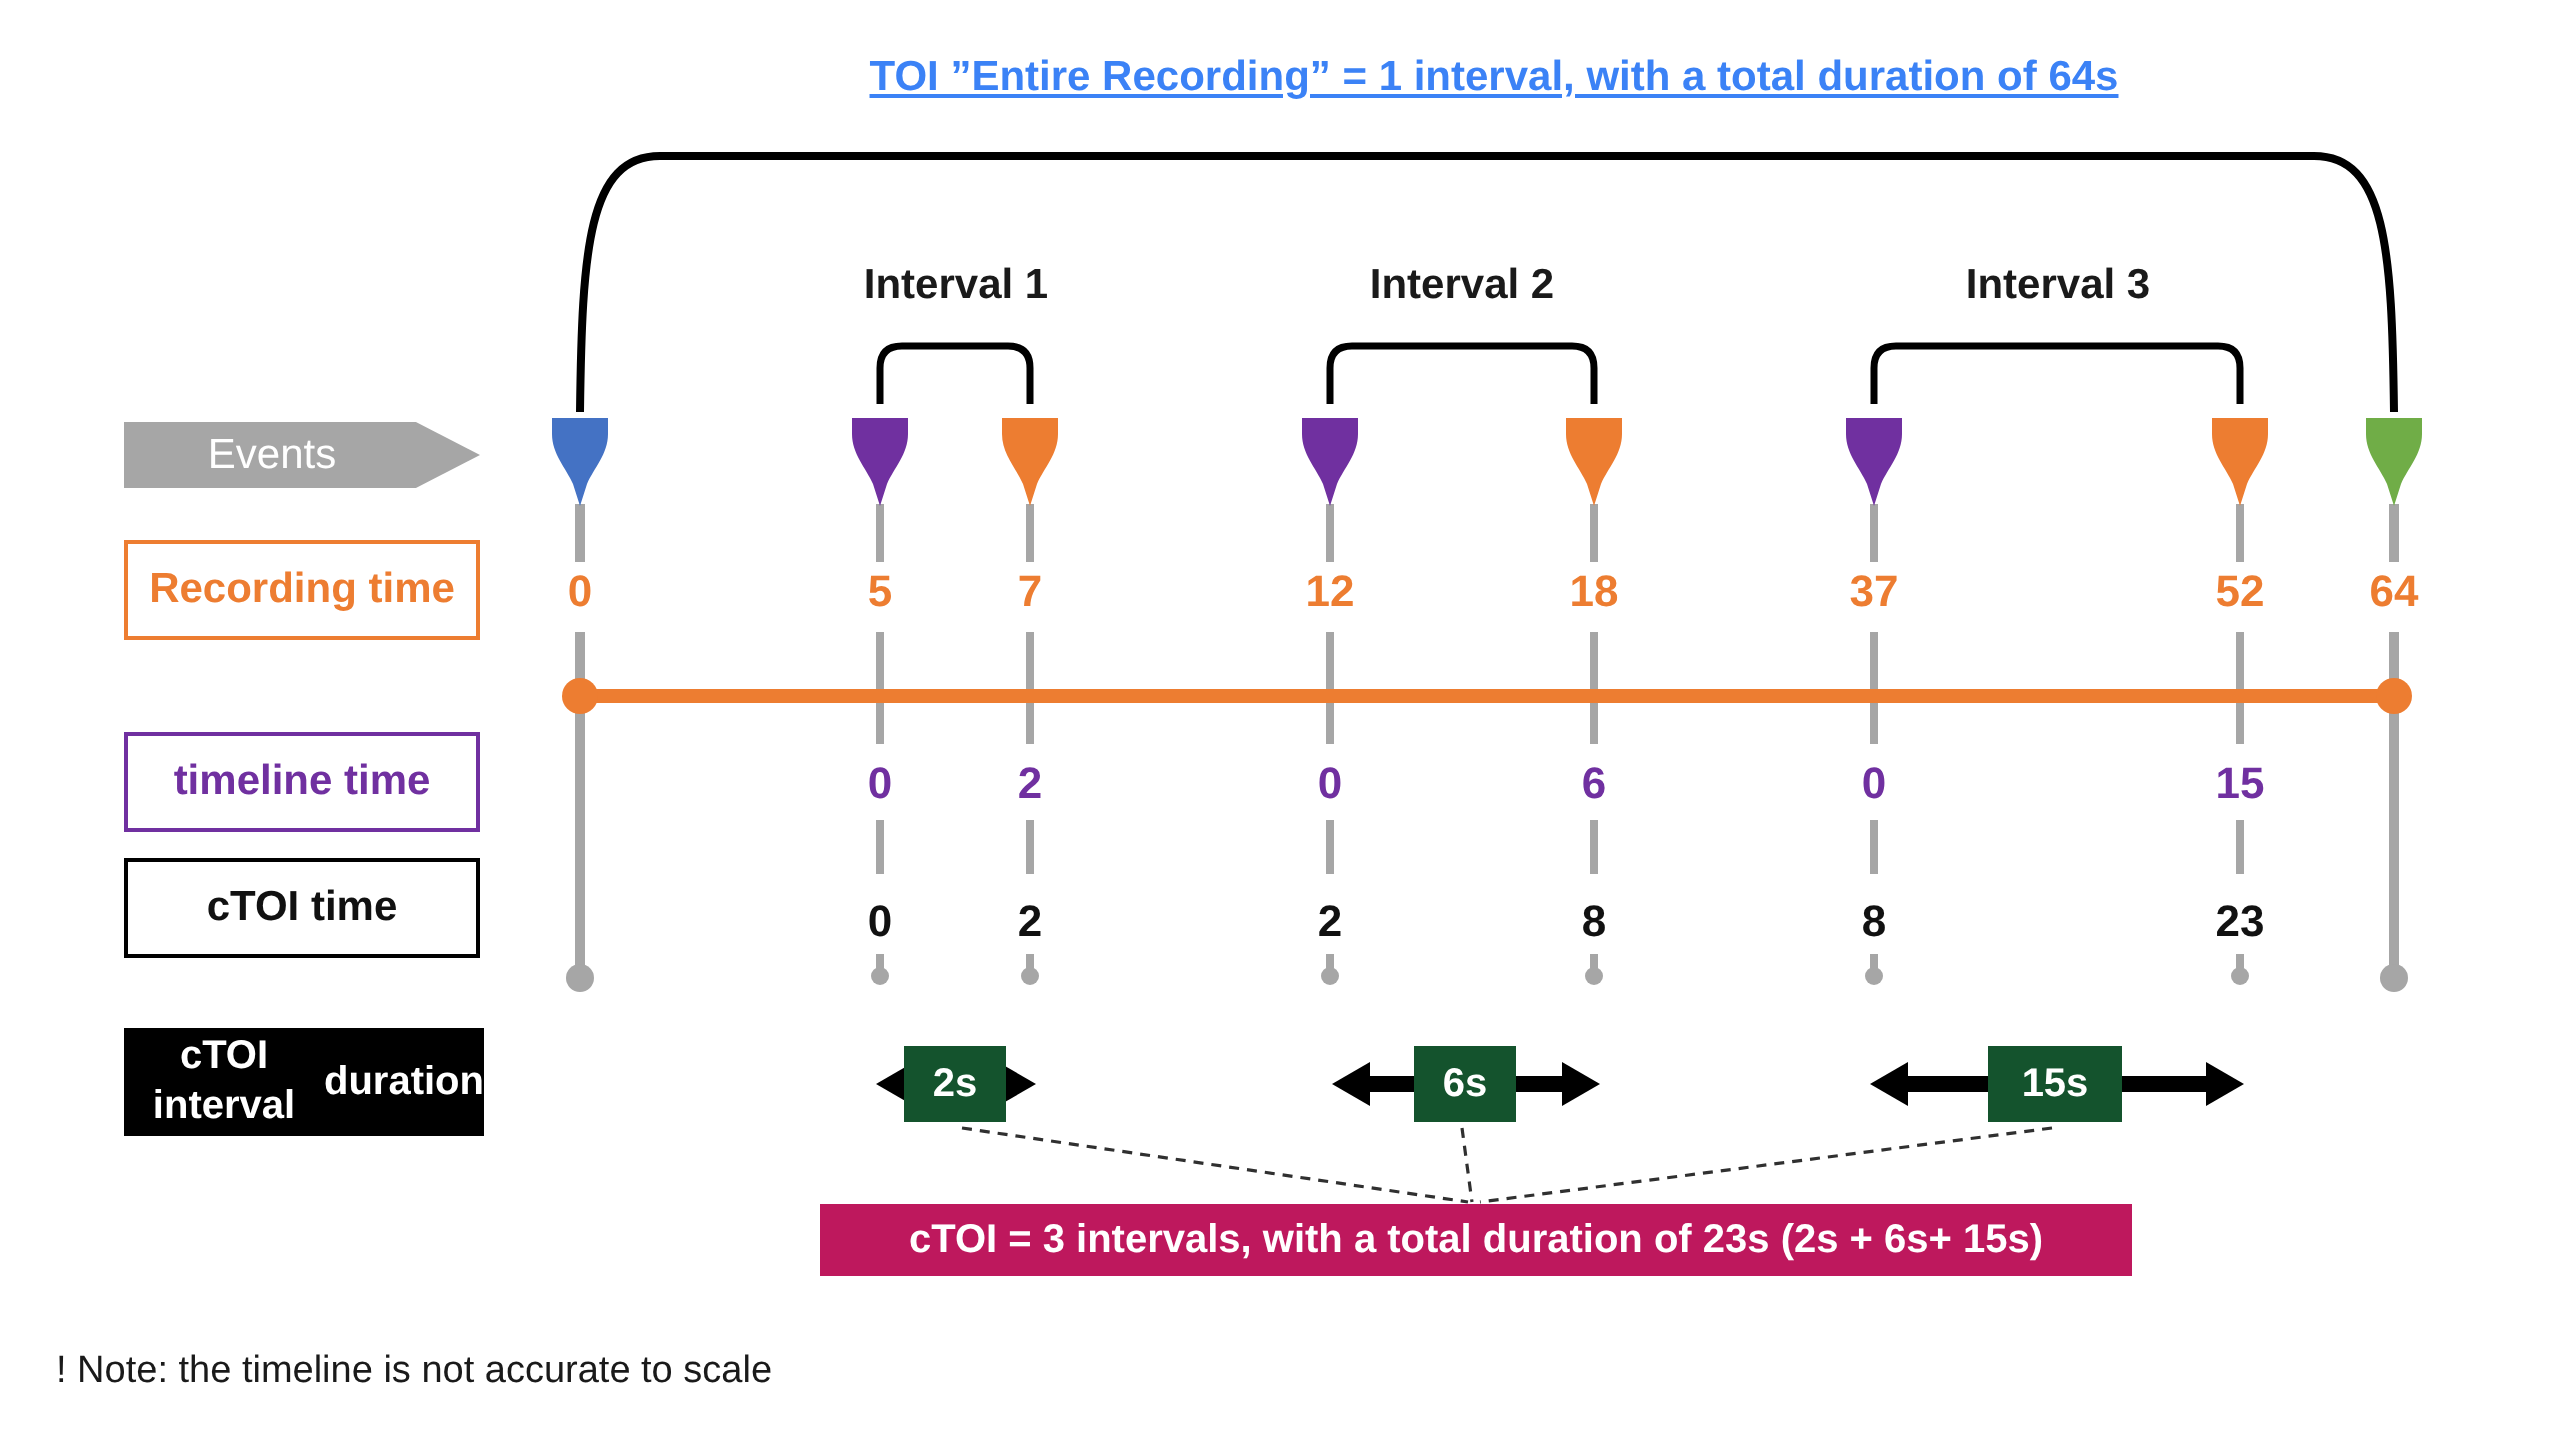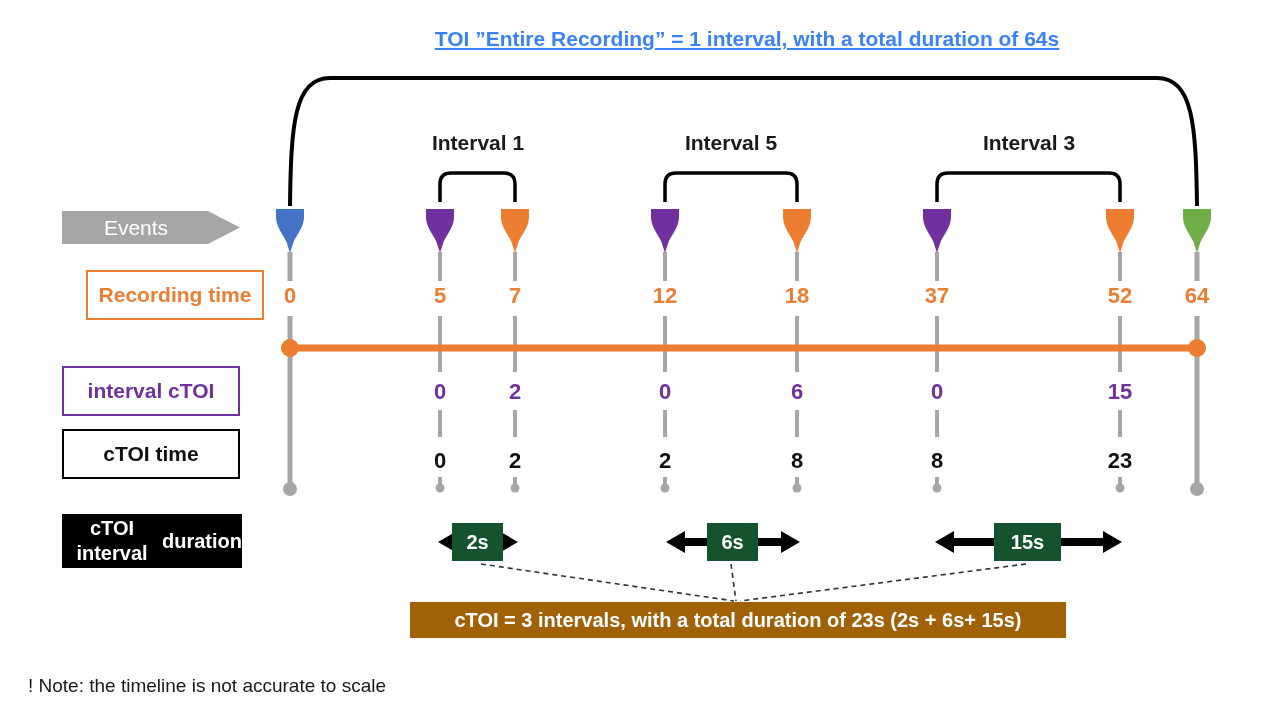--- a/index.html
+++ b/index.html
@@ -28,36 +28,36 @@
     background:#A6A6A6;color:#ffffff;font-size:21px;
     display:flex;align-items:center;justify-content:center;
     padding-right:30px;box-sizing:border-box;
     clip-path:polygon(0 0,82% 0,100% 50%,82% 100%,0 100%);
   }
   .label-box{
     position:absolute;left:62px;width:178px;height:50px;background:#ffffff;
     display:flex;align-items:center;justify-content:center;
     font-size:21px;font-weight:bold;text-align:center;box-sizing:border-box;
   }
-  .box-recording{top:270px;border:2px solid #ED7D31;color:#ED7D31;margin-left:24px;}
+  .box-recording{top:270px;border:2px solid #ED7D31;color:#ED7D31;}
   .box-interval{top:366px;border:2px solid #7030A0;color:#7030A0;}
   .box-ctoi{top:429px;border:2px solid #000000;color:#111111;align-items:center;}
   .box-duration{
     position:absolute;left:62px;top:514px;width:180px;height:54px;
     background:#000000;color:#ffffff;font-size:20px;font-weight:bold;
     display:flex;flex-direction:row;align-items:center;justify-content:center;
     line-height:1.25;text-align:center;
   }
   .dur-box{
     position:absolute;top:523px;height:38px;background:#14532d;color:#ffffff;
     font-size:20px;font-weight:bold;display:flex;align-items:center;justify-content:center;
   }
   .summary-box{
     position:absolute;left:410px;top:602px;width:656px;height:36px;
-    background:#a16207;color:#ffffff;font-size:20px;font-weight:bold;
+    background:#be185d;color:#ffffff;font-size:20px;font-weight:bold;
     display:flex;align-items:center;justify-content:center;white-space:nowrap;
   }
   .note{
     position:absolute;left:28px;top:675px;font-size:19px;color:#1a1a1a;white-space:nowrap;
   }
 </style>
 </head>
 <body>
 
 <div class="stage">
@@ -144,31 +144,31 @@
     </g>
 
     <g stroke="#303030" stroke-width="1.6" stroke-dasharray="5 4">
       <line x1="481" y1="564" x2="734" y2="601"></line>
       <line x1="731" y1="564" x2="736" y2="601"></line>
       <line x1="1026" y1="564" x2="740" y2="601"></line>
     </g>
   </svg>
 
   <div class="ivl-label" style="left:478px;">Interval 1</div>
-  <div class="ivl-label" style="left:731px;">Interval 5</div>
+  <div class="ivl-label" style="left:731px;">Interval 2</div>
   <div class="ivl-label" style="left:1029px;">Interval 3</div>
 
   <div class="events-banner">
     <span>Events</span>
   </div>
   <div class="label-box box-recording">
     <span>Recording time</span>
   </div>
   <div class="label-box box-interval">
-    <span>interval cTOI</span>
+    <span>timeline time</span>
   </div>
   <div class="label-box box-ctoi">
     <span>cTOI time</span>
   </div>
   <div class="box-duration">
     <span>cTOI interval</span>
     <span>duration</span>
   </div>
 
   <div class="num num-rec" style="left:290px;">0</div>

